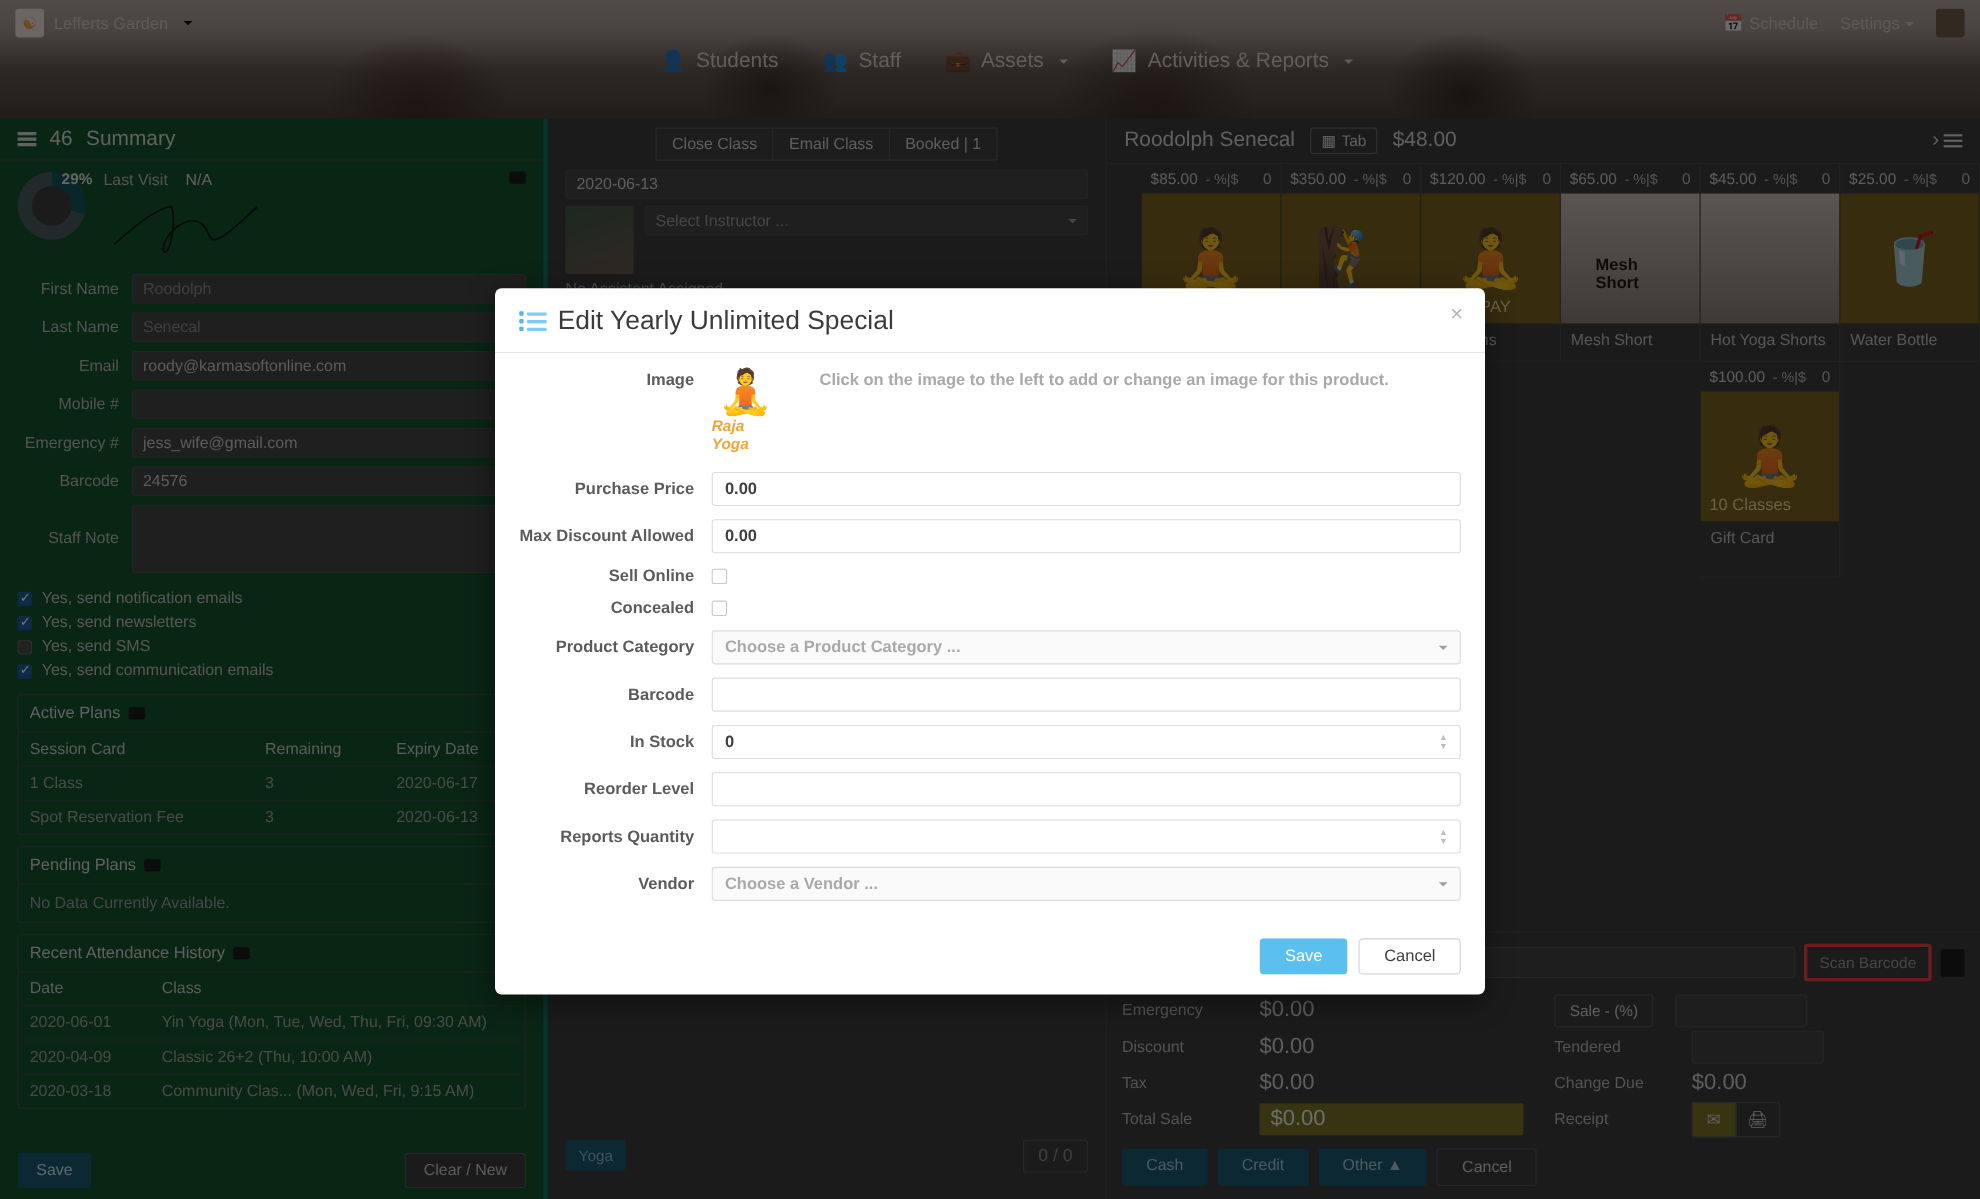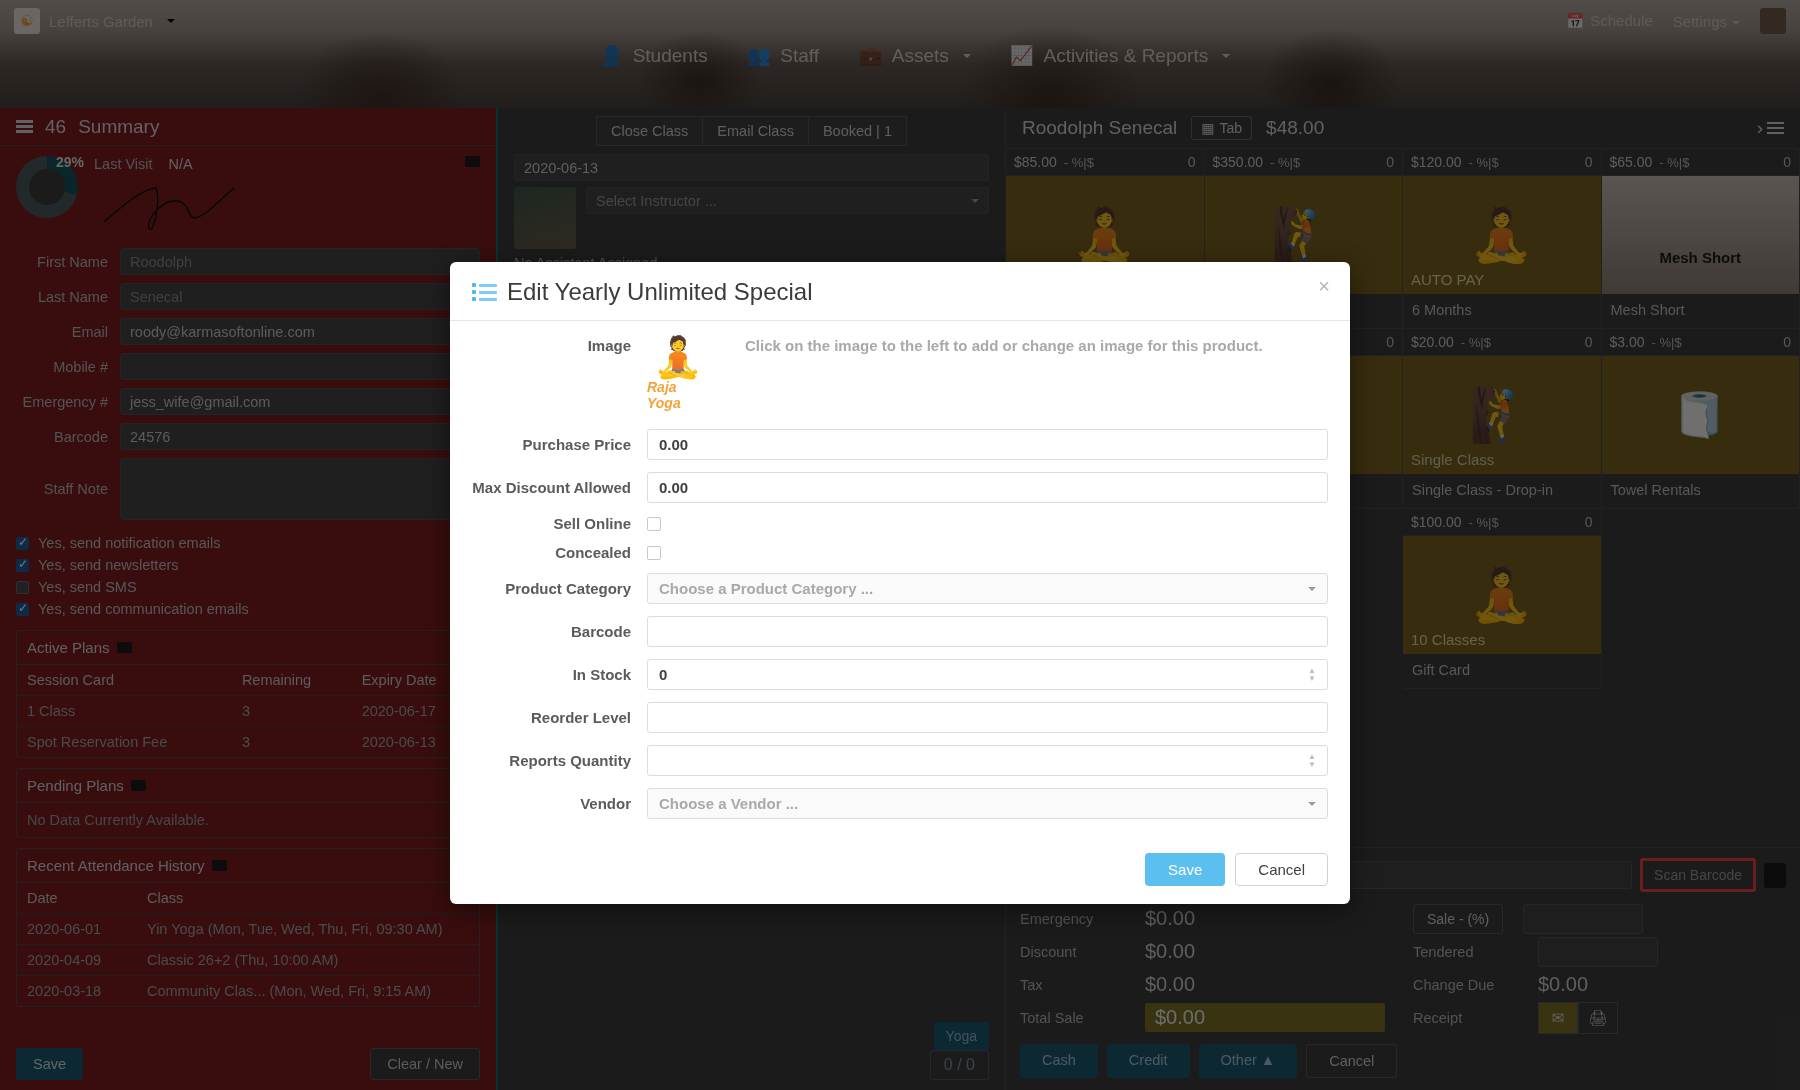--- a/index.html
+++ b/index.html
@@ -39,21 +39,21 @@
   .caret-d { display:inline-block; width:0;height:0;border-left:4px solid transparent;border-right:4px solid transparent;border-top:4px solid currentColor; margin-left:5px; vertical-align:middle;}
   .topright { position:absolute; right:14px; top:8px; display:flex; align-items:center; gap:20px; z-index:3; color:#cdc8c2; font-size:15px;}
   .topright .icn { margin-right:5px; }
   .avatar-sm { width:26px;height:26px;border-radius:3px;background:#6f5c4a; }
   .mainnav { position:absolute; left:600px; top:44px; display:flex; gap:40px; z-index:3; color:#d6d1cb; font-size:19px; }
   .mainnav .item { display:flex; align-items:center; gap:9px; }
   .glyph { opacity:.85; }
 
   
   .cols { position:absolute; top:108px; left:0; width:1800px; height:982px; display:flex; }
-  .colA { width:498px; background:#7f1d1d; border-right:2px solid #0f766e; position:relative; }
+  .colA { width:498px; background:#14532d; border-right:4px solid #0f766e; position:relative; }
   .colB { width:508px; background:#3d3d3d; border-right:1px solid #4a4a4a; position:relative; }
   .colC { flex:1; background:#3d3d3d; position:relative; }
 
   .secbar { height:38px; display:flex; align-items:center; gap:12px; padding:0 16px; color:#d8d8d8; font-size:19px; border-bottom:1px solid #4a4a4a;}
   .hamb { display:inline-flex; flex-direction:column; gap:2.5px; }
   .hamb i { display:block; width:17px; height:2.5px; background:#d8d8d8; }
 
   .prow { display:flex; align-items:center; padding:4px 16px; }
   .plabel { width:104px; text-align:right; padding-right:12px; color:#b9b9b9; font-size:14.5px; }
   .pfield { flex:1; height:27px; background:#454545; border:1px solid #515151; border-radius:3px; color:#c9c9c9; font-size:14.5px; display:flex; align-items:center; padding:0 9px; }
@@ -87,29 +87,29 @@
   
   .bbtns { display:flex; justify-content:center; gap:0; padding:8px 0; }
   .bbtns .b { border:1px solid #5a5a5a; color:#cfcfcf; font-size:14.5px; padding:6px 14px; background:#424242; }
   .bbtns .b + .b { border-left:none; }
   .classrow { display:flex; gap:10px; padding:6px 16px 0; }
   .thumb { width:62px;height:62px;border-radius:3px;background:linear-gradient(160deg,#3e5a4a,#6b5a4c); flex:none;}
   .selfields { flex:1; display:flex; flex-direction:column; gap:6px; }
   .selbox { height:27px; border:1px solid #515151; background:#454545; border-radius:3px; color:#9a9a9a; font-size:14.5px; display:flex; align-items:center; justify-content:space-between; padding:0 9px; }
   .selbox.val { color:#cfcfcf; }
   .noassist { padding:6px 16px; color:#a8a8a8; font-size:14.5px; }
-  .tagbar { position:absolute; left:0; bottom:0; width:100%; padding:10px 16px; display:flex; justify-content:space-between; align-items:flex-end;flex-direction:column; }
+  .tagbar { position:absolute; left:0; bottom:14px; width:100%; padding:10px 16px; display:flex; justify-content:space-between; align-items:flex-start; }
   .tag { background:#1b5a72; color:#8fb6c5; font-size:14px; padding:6px 12px; border-radius:3px; }
   .ratio { border:1px solid #5a5a5a; color:#7f95a0; font-size:16px; padding:5px 13px; border-radius:3px;}
 
   
   .cust-hdr { display:flex; align-items:center; gap:14px; padding:8px 16px; color:#d5d5d5; font-size:19px; border-bottom:1px solid #4a4a4a; }
   .tabbtn { border:1px solid #6a6a6a; border-radius:3px; font-size:14px; padding:3px 9px; color:#d5d5d5; display:inline-flex; gap:5px; align-items:center;}
   .collapse-r { margin-left:auto; display:flex; align-items:center; gap:4px; }
-  .pgrid { display:grid; grid-template-columns:repeat(4,1fr); }
+  .pgrid { display:grid; grid-template-columns:repeat(6,1fr);margin-left:32px; }
   .pcell { border-right:1px solid #4a4a4a; border-bottom:1px solid #4a4a4a; }
   .pprice { display:flex; align-items:center; gap:7px; padding:5px 8px; font-size:14px; color:#cdcdcd; border-bottom:1px solid #4a4a4a;}
   .pprice .pc { color:#bdbdbd; font-size:13px; }
   .pprice .qty { margin-left:auto; color:#bdbdbd; }
   .pimg { height:118px; position:relative; background:#7a621f; display:flex; align-items:center; justify-content:center; overflow:hidden;}
   .pimg.grey { background:linear-gradient(180deg,#c8bdb2,#8d8176); }
   .pimg .sil { font-size:52px; opacity:.95; }
   .plabelname { padding:7px 9px; color:#c0c0c0; font-size:14.5px; line-height:1.25; min-height:34px;}
   .overlay-name { position:absolute; bottom:6px; left:8px; color:#e8d9a0; font-size:15px; }
 

